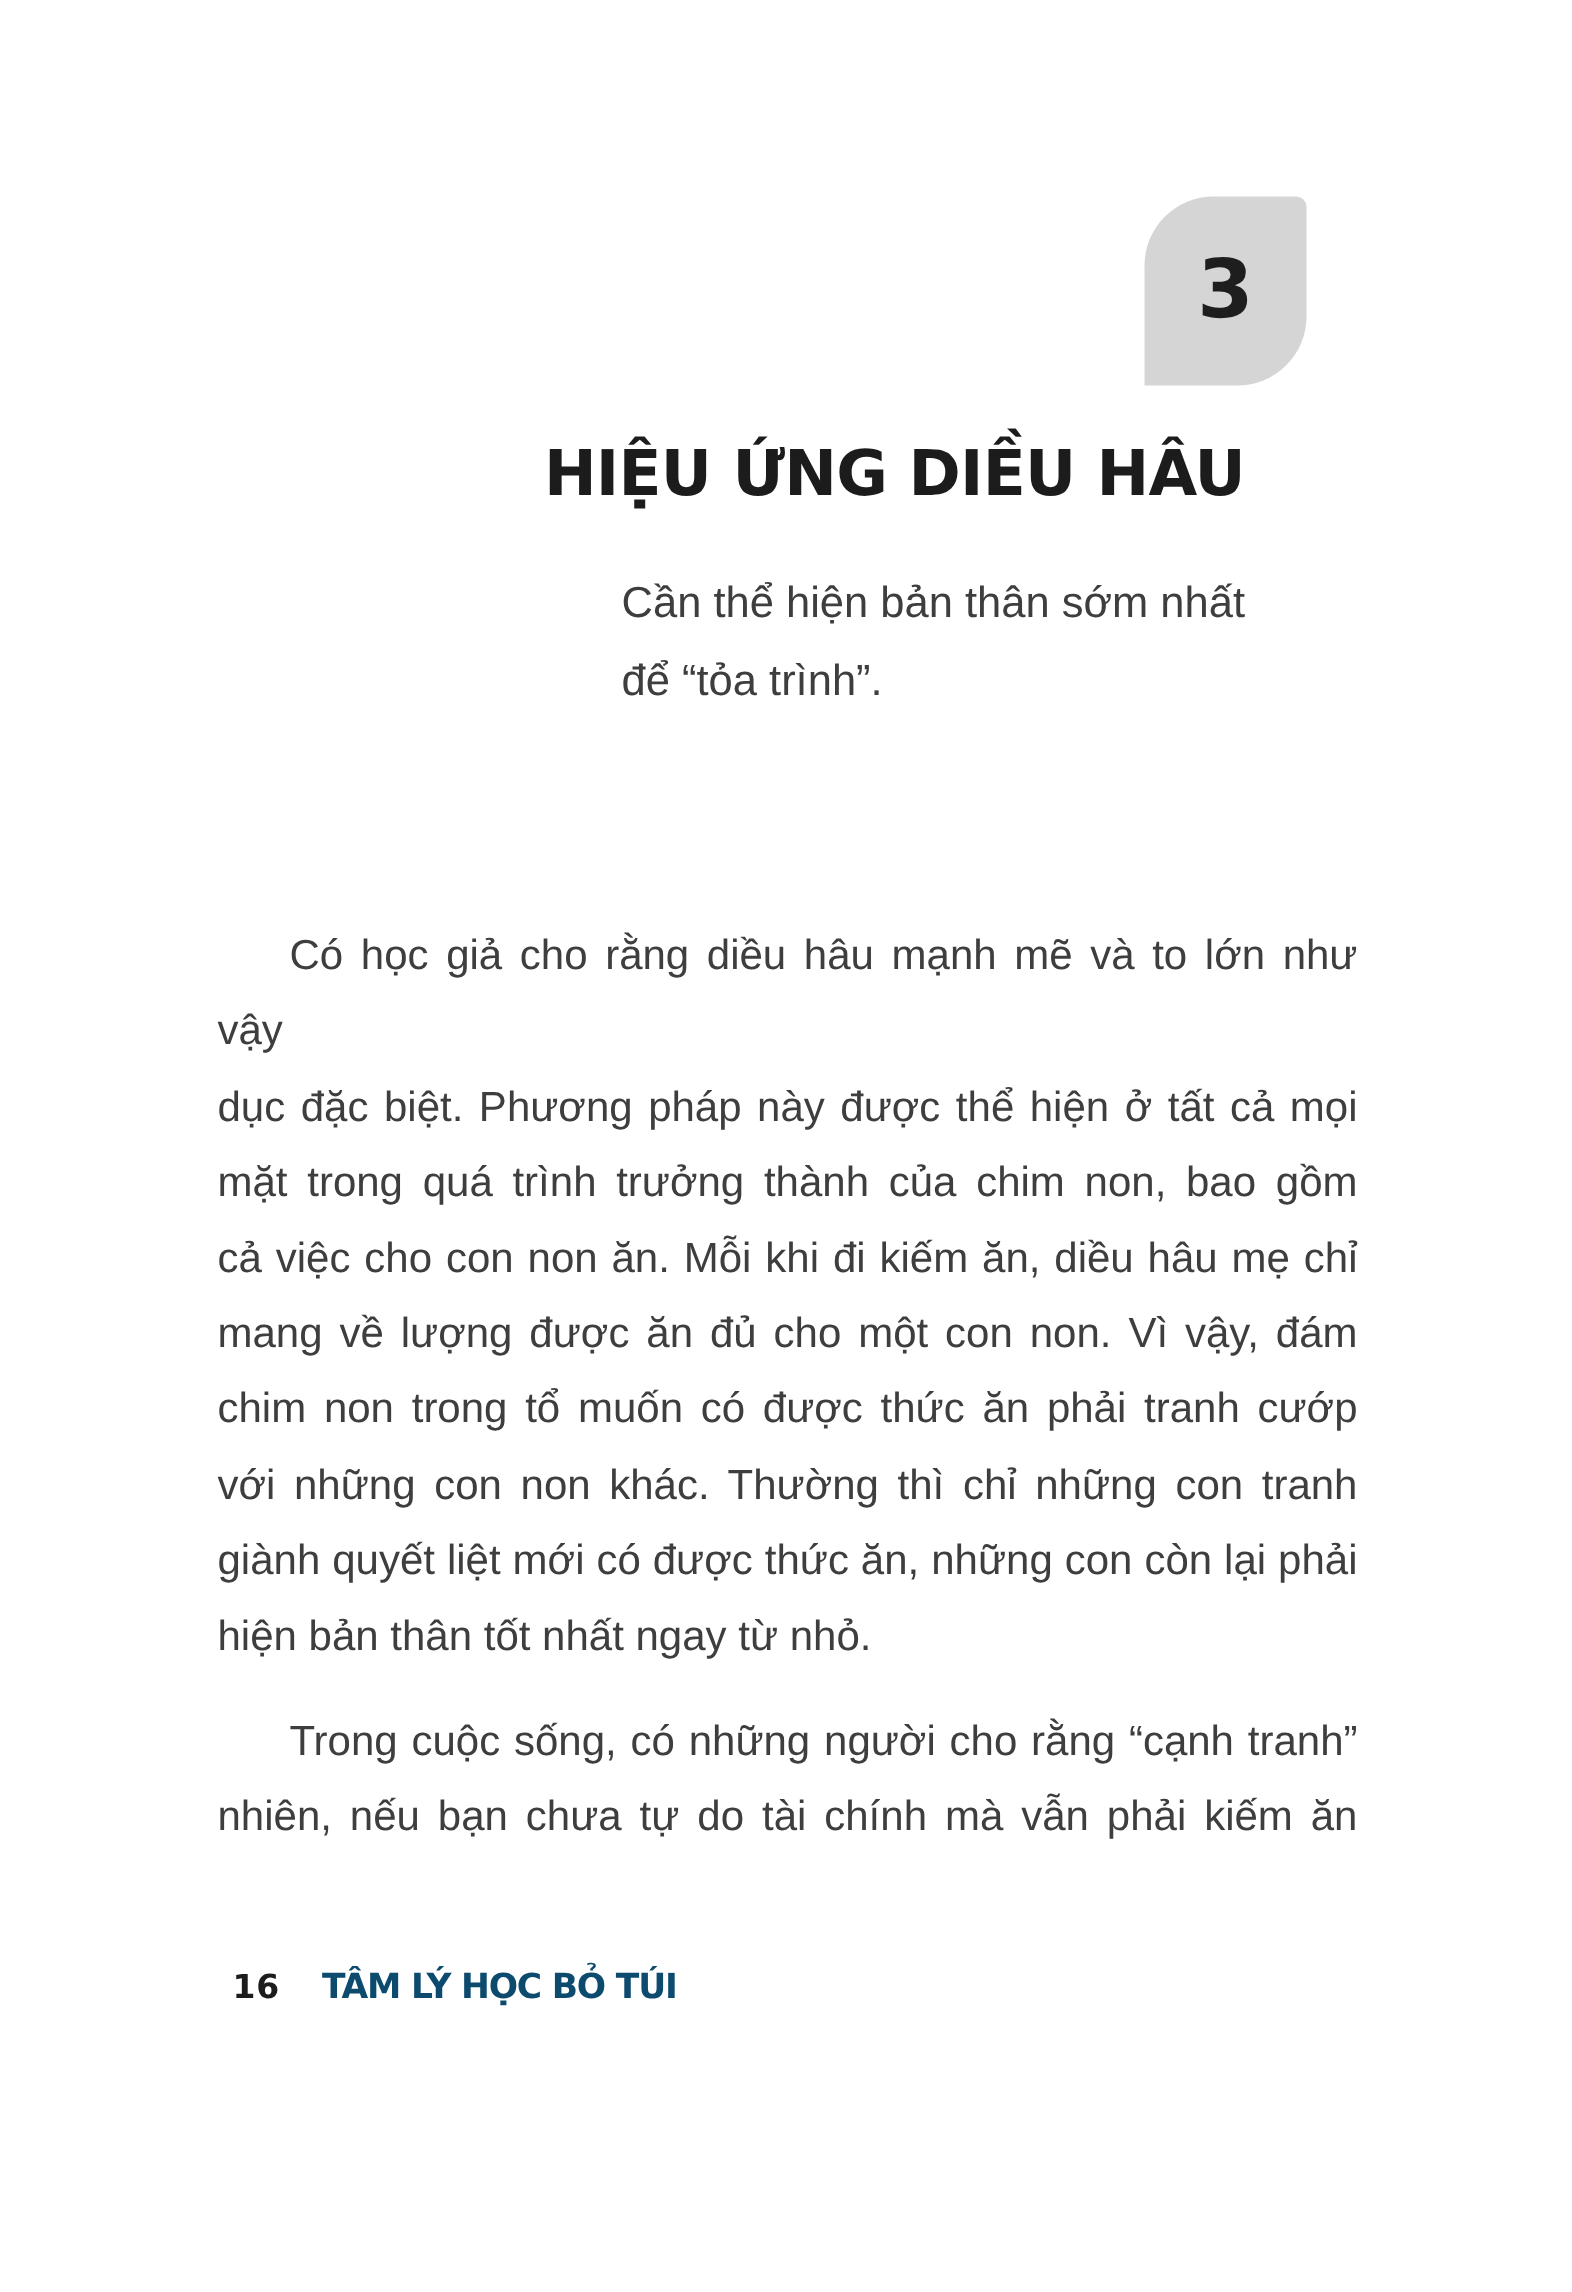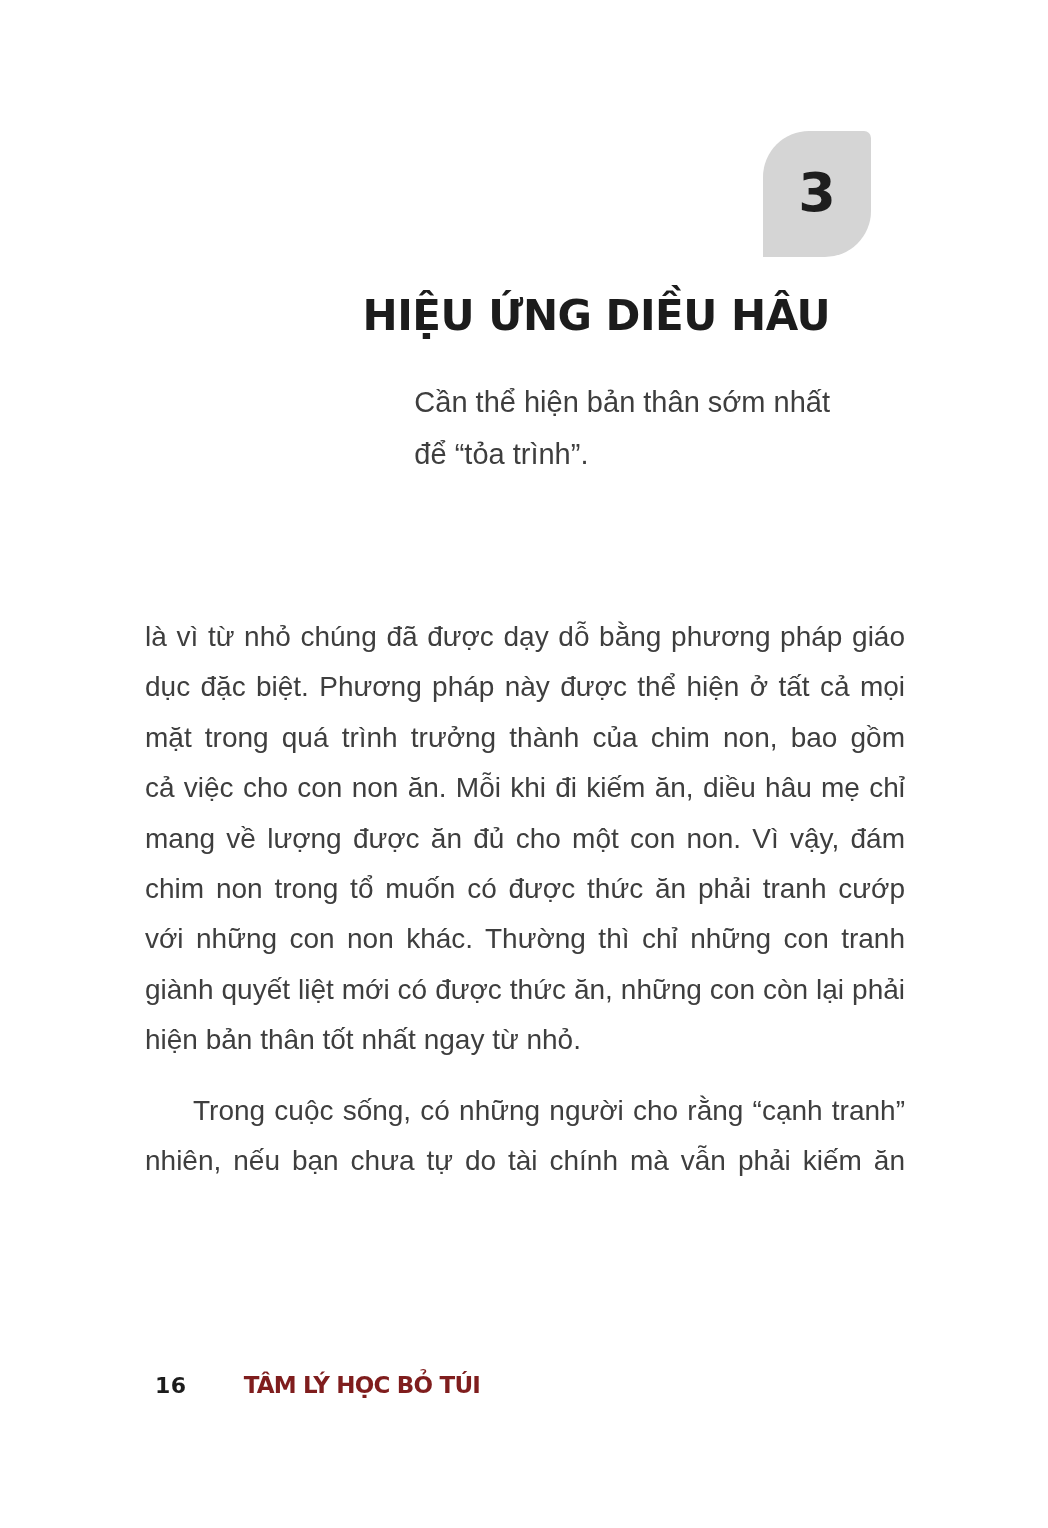--- a/index.html
+++ b/index.html
@@ -70,40 +70,39 @@
     white-space: normal;
   }
   .line.just {
     text-align: justify;
     text-align-last: justify;
   }
   .line.indent { text-indent: 48px; }
   .footer {
     position: absolute;
     left: 155px;
-    top: 1372px;
+    top: 1312px;
     display: flex;
     align-items: baseline;
     gap: 28px;
   }
   .footer .pagenum {
     font-family: "DejaVu Sans", sans-serif;
     font-weight: 800;
     font-size: 22px;
     color: #1c1c1c;
     letter-spacing: 0.5px;
   }
   .footer .booktitle {
     font-family: "DejaVu Sans", sans-serif;
     font-weight: 800;
     font-size: 23px;
     letter-spacing: -0.8px;
-    color: #7f1d1d;
+    color: #0c4a6e;
     white-space: nowrap;
-    margin-left: 29px;
   }
 </style>
 </head>
 <body>
 
 <div class="page">
 
   <div class="chapter-badge">
     <span class="num">3</span>
   </div>
@@ -112,21 +111,21 @@
     <div class="chapter-title">HIỆU ỨNG DIỀU HÂU</div>
   </div>
 
   <div class="chapter-subtitle">
     <div>Cần thể hiện bản thân sớm nhất</div>
     <div>để “tỏa trình”.</div>
   </div>
 
   <div class="body-block">
     <div class="paragraph">
-        <div class="line just">là vì từ nhỏ chúng đã được dạy dỗ bằng phương pháp giáo</div>
+        <div class="line indent just">Có học giả cho rằng diều hâu mạnh mẽ và to lớn như vậy</div>
         <div class="line just">dục đặc biệt. Phương pháp này được thể hiện ở tất cả mọi</div>
         <div class="line just">mặt trong quá trình trưởng thành của chim non, bao gồm</div>
         <div class="line just">cả việc cho con non ăn. Mỗi khi đi kiếm ăn, diều hâu mẹ chỉ</div>
         <div class="line just">mang về lượng được ăn đủ cho một con non. Vì vậy, đám</div>
         <div class="line just">chim non trong tổ muốn có được thức ăn phải tranh cướp</div>
         <div class="line just">với những con non khác. Thường thì chỉ những con tranh</div>
         <div class="line just">giành quyết liệt mới có được thức ăn, những con còn lại phải</div>
         <div class="line">hiện bản thân tốt nhất ngay từ nhỏ.</div>
       </div>
     <div class="paragraph">

